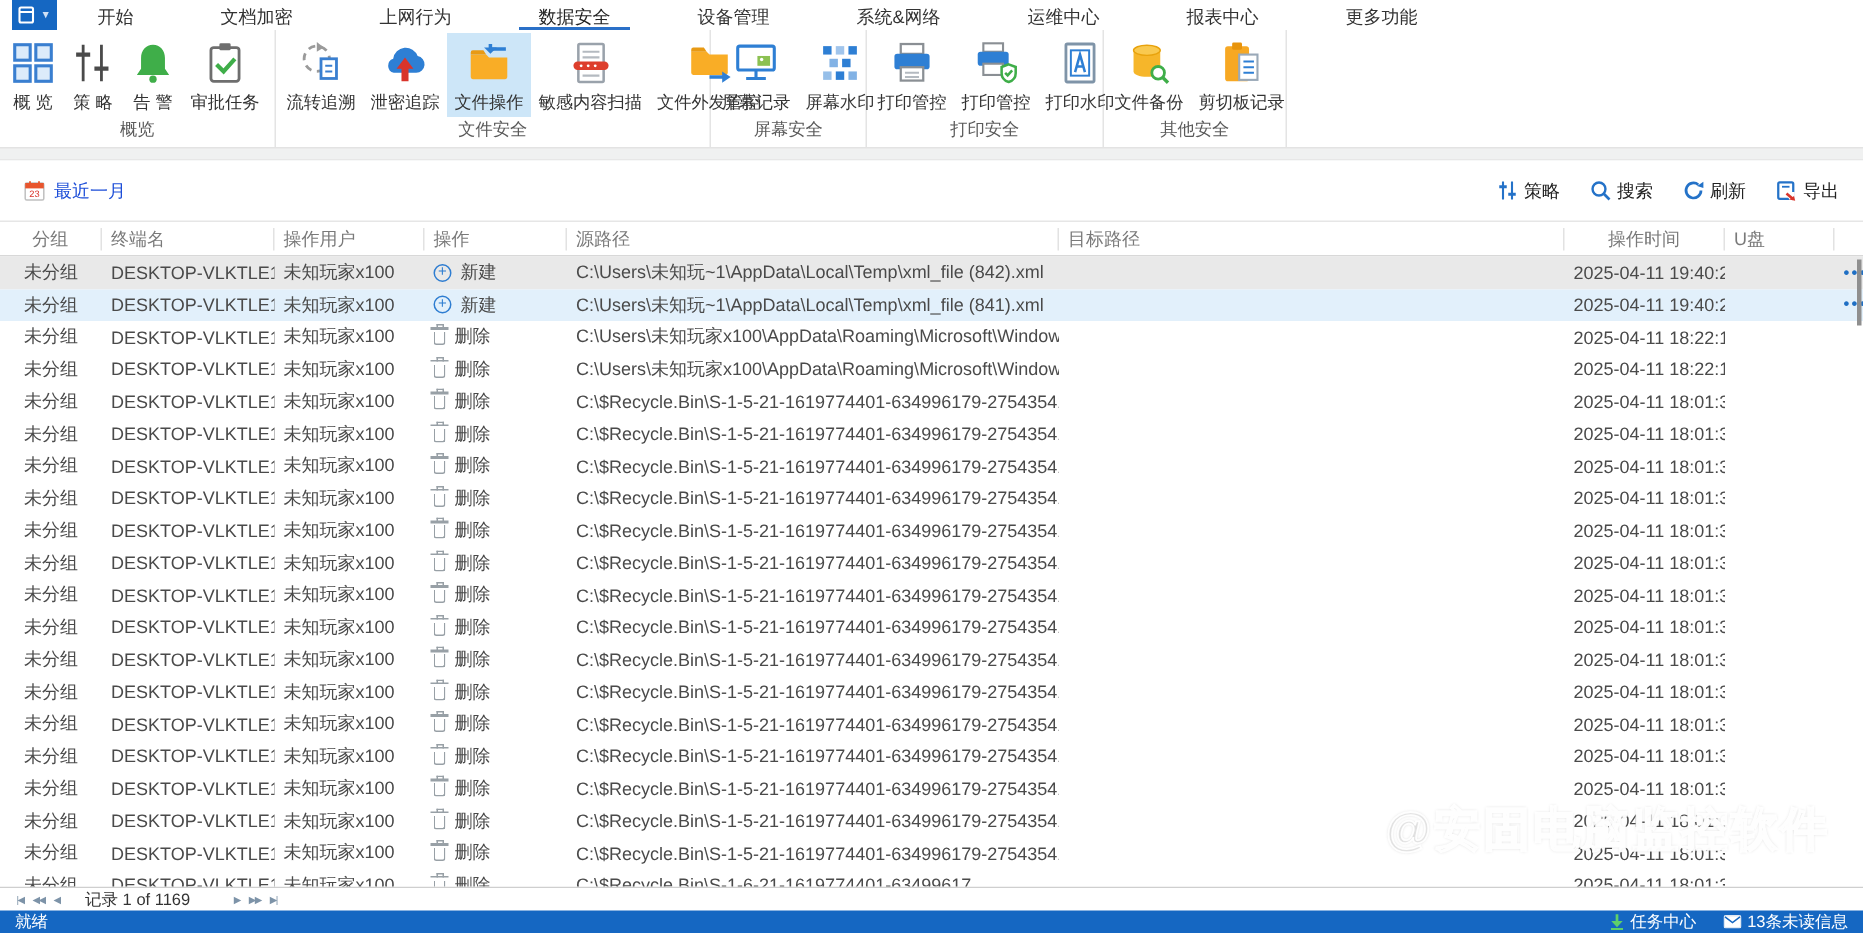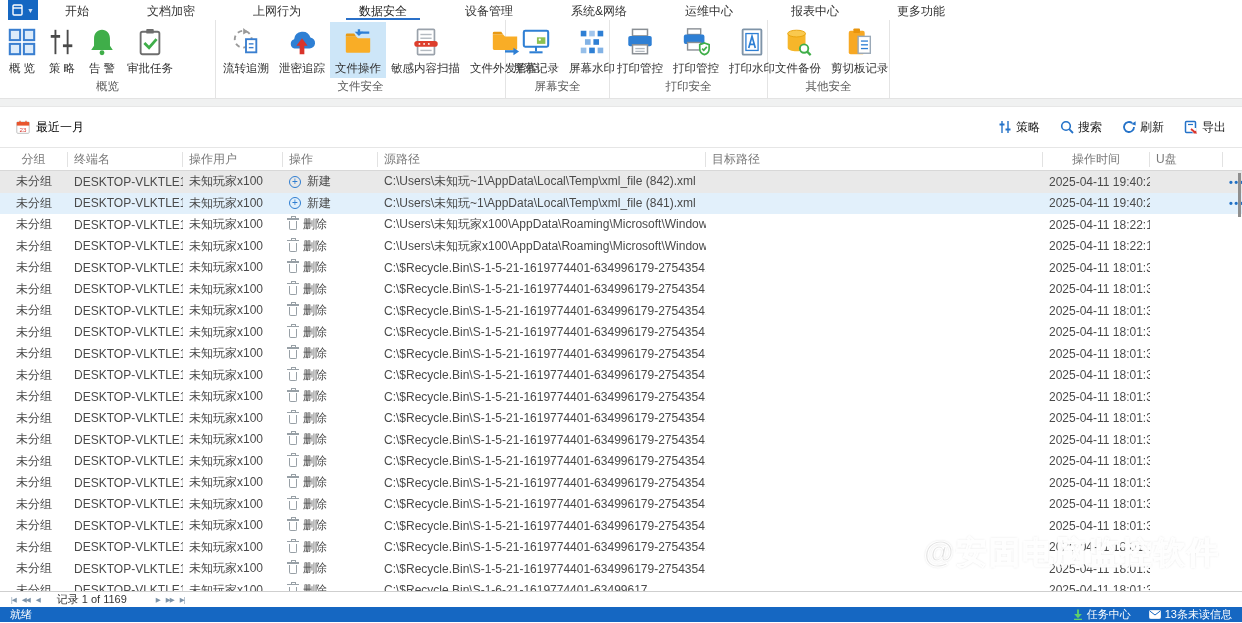--- a/index.html
+++ b/index.html
@@ -23,21 +23,21 @@
   .ritem { display:flex; flex-direction:column; align-items:center; justify-content:flex-start; padding:3px 5px 0; cursor:pointer; }
   .ritem .ric { height:34px; display:flex; align-items:center; justify-content:center; }
   .ritem .rlbl { font-size:11.5px; color:#333; white-space:nowrap; margin-top:2px; }
   .ritem.selected { background:#cde6f8; }
   .glabel { font-size:11.5px; color:#5a5a5a; text-align:center; padding:1px 0 4px; }
 
   .ribbon-sep { height:9px; background:#f0f1f1; border-top:1px solid #e3e3e3; border-bottom:1px solid #e7e7e7; flex:none; }
 
   
   .toolbar { height:40px; display:flex; align-items:center; justify-content:space-between; padding:0 16px; background:#fff; flex:none; }
-  .tb-left { display:flex; align-items:center; gap:6px; font-size:12px; color:#000000; cursor:pointer; }
+  .tb-left { display:flex; align-items:center; gap:6px; font-size:12px; color:#1d4ed8; cursor:pointer; }
   .tb-right { display:flex; align-items:center; gap:20px; }
   .tb-btn { display:flex; align-items:center; gap:4px; font-size:12px; color:#222; cursor:pointer; }
 
   
   .thead { display:flex; height:24px; align-items:center; border-top:1px solid #e6e6e6; border-bottom:1px solid #d8d8d8; color:#7a7a7a; font-size:12px; background:#fff; flex:none; }
   .th { padding:0 6px; border-right:1px solid #e2e2e2; height:15px; line-height:15px; flex:none; white-space:nowrap; overflow:hidden; cursor:pointer; }
   .th.c-menu { border-right:none; }
   .th-flex { display:flex; align-items:center; justify-content:space-between;flex-direction:column; }
   .dd-arrow { font-size:8px; color:#8a8a8a; margin-left:4px; }
 
@@ -96,21 +96,21 @@
       <span class="tab">设备管理</span>
       <span class="tab">系统&amp;网络</span>
       <span class="tab">运维中心</span>
       <span class="tab">报表中心</span>
       <span class="tab">更多功能</span>
     </div>
   </div>
 
   <div class="ribbon">
 
-    <div class="rgroup" style="width:216px">
+    <div class="rgroup" style="width:184px">
       <div class="ritems">
         <div class="ritem">
           <span class="ric">
               <svg width="30" height="30" viewBox="0 0 32 32">
                 <g fill="#dcebfa" stroke="#3a7fd0" stroke-width="2.2">
                   <rect x="3" y="3" width="11" height="11"></rect>
                   <rect x="18" y="3" width="11" height="11"></rect>
                   <rect x="3" y="18" width="11" height="11"></rect>
                   <rect x="18" y="18" width="11" height="11"></rect>
                 </g>

